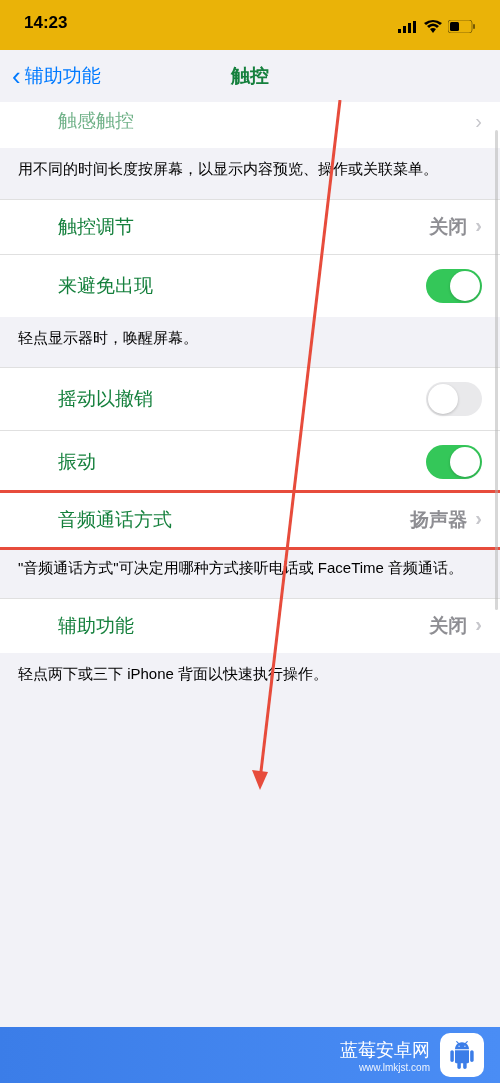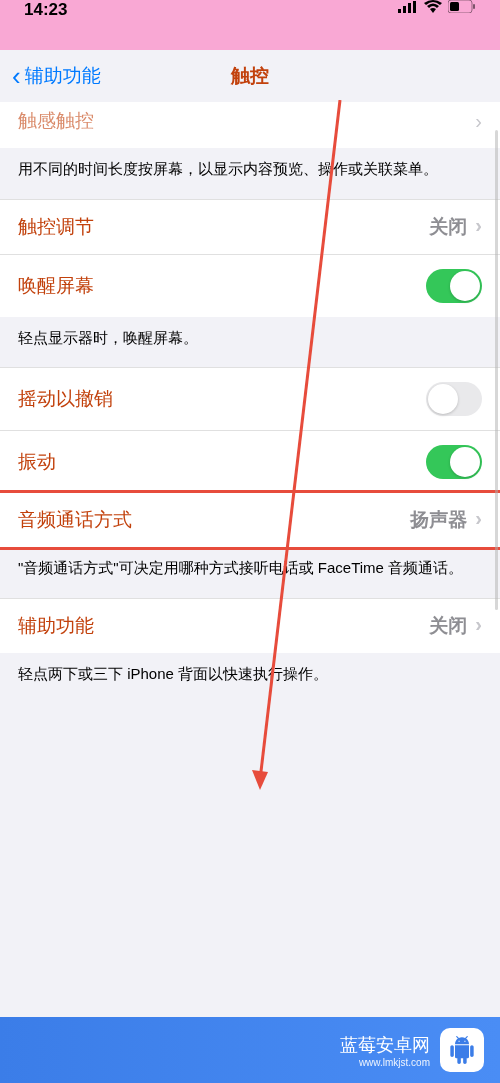--- a/index.html
+++ b/index.html
@@ -12,23 +12,23 @@
       width: 500px;
       height: 1083px;
       background: #f2f2f7;
       position: relative;
       overflow: hidden;
     }
     .status-bar {
       height: 50px;
       display: flex;
       justify-content: space-between;
-      align-items: flex-start;
-      padding: 0 24px;
-      background: #f9a8d4;
+      align-items: flex-end;
+      padding: 17px 24px;
+      background: #eab308;
     }
     .status-time {
       font-size: 17px;
       font-weight: 600;
     }
     .status-icons {
       display: flex;
       align-items: center;
       gap: 6px;
     }
@@ -51,21 +51,21 @@
       font-size: 26px;
       margin-right: 4px;
       line-height: 1;
     }
     .nav-title {
       position: absolute;
       left: 50%;
       transform: translateX(-50%);
       font-size: 19px;
       font-weight: 600;
-      color: #c2410c;
+      color: #15803d;
     }
     .content {
       overflow-y: auto;
       height: calc(100% - 102px);
     }
     .cell {
       background: #fff;
       padding: 14px 18px;
       display: flex;
       justify-content: space-between;
@@ -73,21 +73,22 @@
       min-height: 52px;
       border-top: 0.5px solid #e0e0e0;
     }
     .cell.first-partial {
       padding-top: 6px;
       min-height: 30px;
       border-top: none;
     }
     .cell-label {
       font-size: 19px;
-      color: #c2410c;
+      color: #15803d;
+      margin-left: 40px;
     }
     .cell-value {
       font-size: 19px;
       color: #8e8e93;
       display: flex;
       font-weight: bold;
     }
     .chevron {
       color: #c7c7cc;
       margin-left: 8px;
@@ -137,21 +138,21 @@
       top: 100px;
       left: 210px;
       pointer-events: none;
       z-index: 10;
     }
     .watermark {
       position: absolute;
       bottom: 0;
       left: 0;
       right: 0;
-      height: 66px;
+      height: 56px;
       background: linear-gradient(to right, #3b7de8, #4a8df5);
       display: flex;
       align-items: center;
       justify-content: flex-end;
       padding: 0 16px;
       gap: 10px;
     }
     .watermark-text {
       display: flex;
       flex-direction: column;
@@ -228,21 +229,21 @@
 
   <div class="cell">
     <span class="cell-label">触控调节</span>
     <span class="cell-value">
       <span>关闭</span>
       <span class="chevron">›</span>
     </span>
   </div>
 
   <div class="cell">
-    <span class="cell-label">唤醒屏幕</span>
+    <span class="cell-label">来避免出现</span>
     <div class="toggle on">
         <div class="toggle-knob"></div>
       </div>
   </div>
   <div class="footer-text">轻点显示器时，唤醒屏幕。</div>
 
   <div class="cell">
     <span class="cell-label">摇动以撤销</span>
     <div class="toggle off">
         <div class="toggle-knob"></div>

